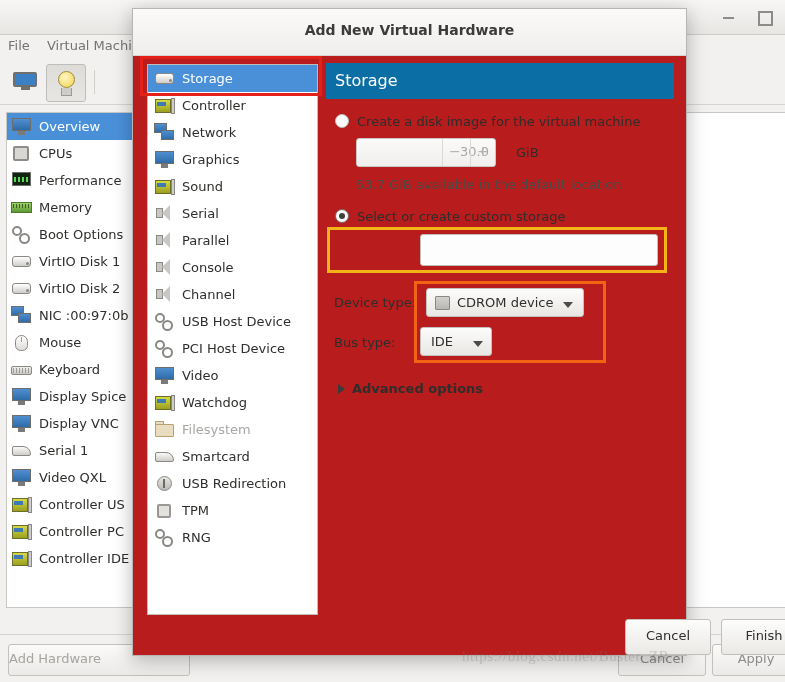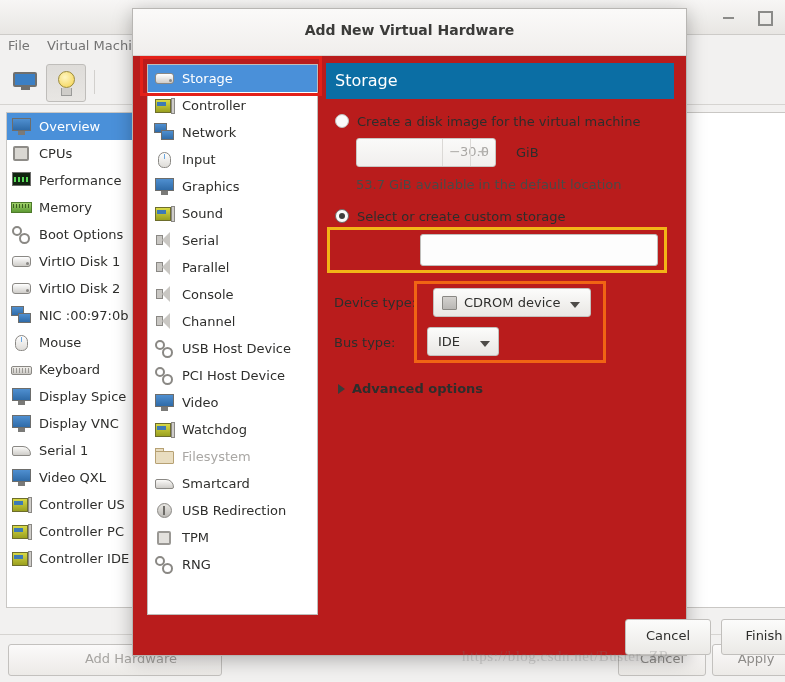--- a/index.html
+++ b/index.html
@@ -111,21 +111,21 @@
   .ico-usb .s{position:absolute;left:3px;top:2px;width:15px;height:15px;border-radius:50%;background:linear-gradient(to bottom,#e9e7e3,#bcbab6);border:1px solid #8a8884;box-sizing:border-box;}
   .ico-usb .p{position:absolute;left:9px;top:5px;width:2px;height:9px;background:#6c6a66;}
   .ico-folder .s{position:absolute;left:1px;top:4px;width:19px;height:13px;background:#e9ddc0;border:1px solid #b7a173;border-radius:1px;box-sizing:border-box;}
   .ico-folder .t{position:absolute;left:1px;top:1px;width:9px;height:4px;background:#e9ddc0;border:1px solid #b7a173;box-sizing:border-box;}
   .ico-tpm .s{position:absolute;left:3px;top:3px;width:14px;height:14px;background:#e3e1dd;border:2px solid #9a9894;box-sizing:border-box;border-radius:2px;}
 
   .btn-addhw {
     position: absolute; left: 8px; top: 644px; width: 180px; height: 30px;
     border: 1px solid #c3c1be; border-radius: 3px;
     background: linear-gradient(to bottom, #fbfafa, #eceae7);
-    color: #a6a4a1; font-size: 13px; line-height: 28px; text-align: center; padding-left: 32px;
+    color: #a6a4a1; font-size: 13px; line-height: 28px; 
   }
   .btn-bg-cancel {
     position: absolute; left: 618px; top: 644px; width: 86px; height: 30px;
     border: 1px solid #c3c1be; border-radius: 3px;
     background: linear-gradient(to bottom, #fbfafa, #eceae7);
     color: #8e8c89; font-size: 13px; line-height: 28px; text-align: center;
   }
   .btn-bg-apply {
     position: absolute; left: 712px; top: 644px; width: 86px; height: 30px;
     border: 1px solid #c3c1be; border-radius: 3px;
@@ -213,21 +213,21 @@
     font-size: 13px; color: #2e2e2c; line-height: 30px; text-align: center;
   }
   .inp-path {
     position: absolute; left: 420px; top: 234px; width: 238px; height: 32px;
     border: 1px solid #bfbdba; border-radius: 3px; background: #fdfdfd;
     box-sizing: border-box;
   }
   .combo {
     position: absolute; border: 1px solid #c3c1be; border-radius: 3px;
     background: linear-gradient(to bottom, #fcfcfb, #e9e7e4);
-    font-size: 13px; color: #2e2e2c; box-sizing: border-box; margin-left: 7px;
+    font-size: 13px; color: #2e2e2c; box-sizing: border-box;
   }
   .combo .arw {
     position: absolute; right: 10px; top: 13px;
     width: 0; height: 0; border-left: 5px solid transparent;
     border-right: 5px solid transparent; border-top: 6px solid #4d4b48;
   }
   .combo-device { left: 426px; top: 288px; width: 158px; height: 29px; }
   .combo-device .cd-ico {
     position: absolute; left: 8px; top: 7px; width: 15px; height: 14px;
     background: linear-gradient(to bottom,#d4d2cf,#b9b7b4);
@@ -461,27 +461,20 @@
         <span class="lbl">Controller</span>
       </div>
       <div class="dlg-row">
         <span class="hw-ico ico-nic">
             <i class="s1"></i>
             <i class="s2"></i>
           </span>
         <span class="lbl">Network</span>
       </div>
       <div class="dlg-row">
-        <span class="hw-ico ico-mouse">
-            <i class="s"></i>
-            <i class="c"></i>
-          </span>
-        <span class="lbl">Input</span>
-      </div>
-      <div class="dlg-row">
         <span class="hw-ico ico-monitor">
             <i class="s"></i>
             <i class="b"></i>
           </span>
         <span class="lbl">Graphics</span>
       </div>
       <div class="dlg-row">
         <span class="hw-ico ico-card">
             <i class="s"></i>
             <i class="t"></i>

